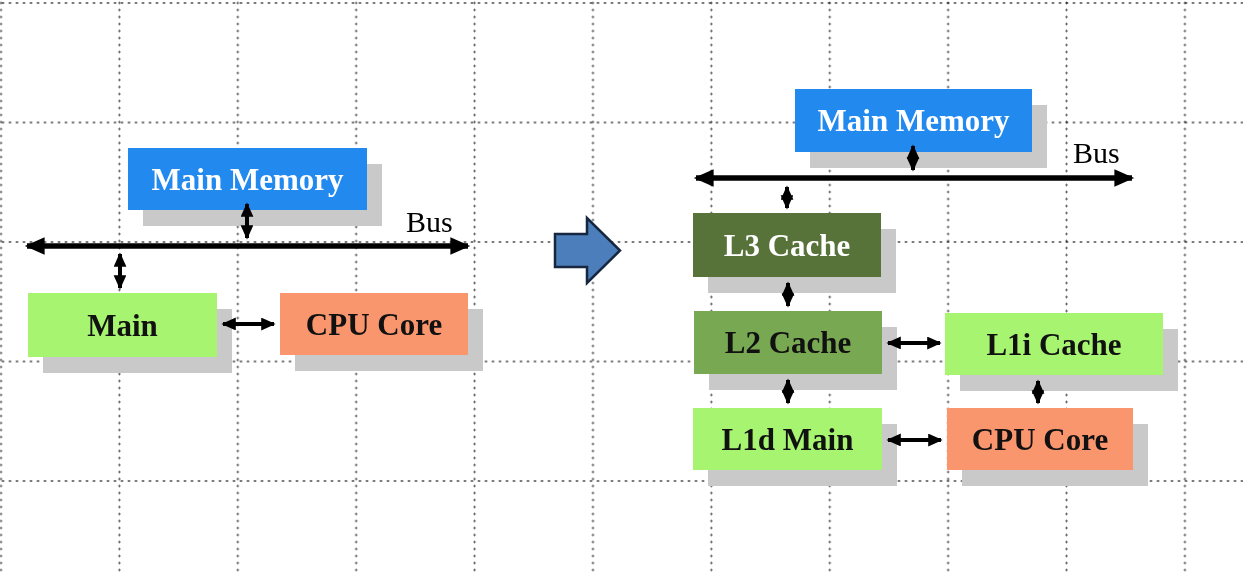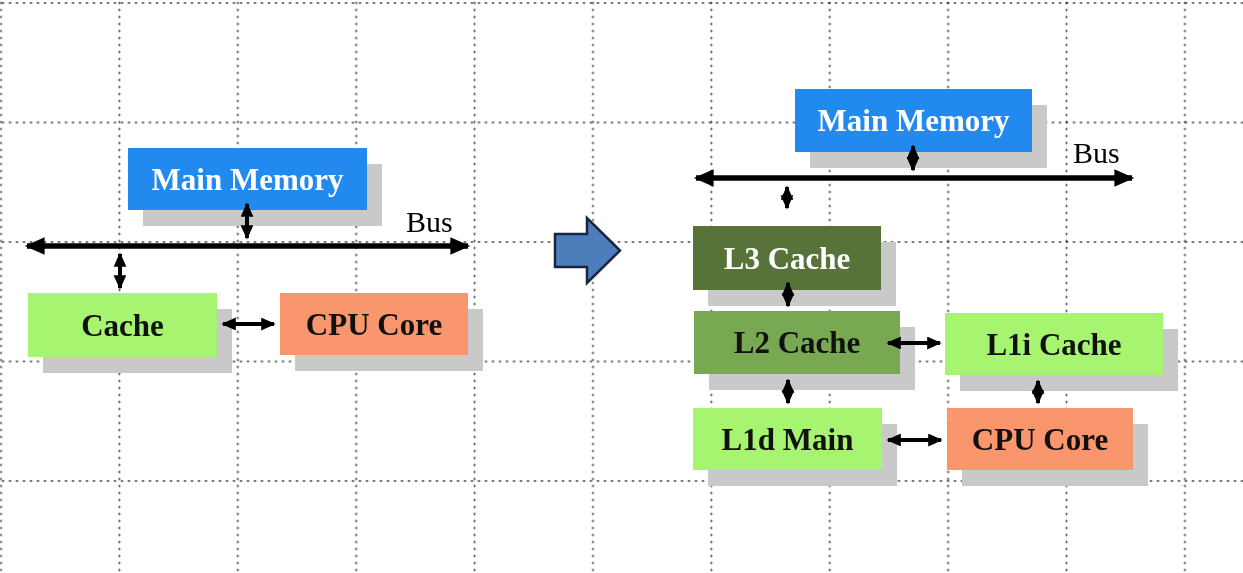--- a/index.html
+++ b/index.html
@@ -41,38 +41,38 @@
 </head>
 <body>
 
 <div id="canvas">
 
   <div class="box blue" style="left:128px;top:136px;width:239px;height:62px;">
     <span>Main Memory</span>
   </div>
 
   <div class="box lgreen" style="left:28px;top:293px;width:189px;height:64px;">
-    <span>Cache</span>
+    <span>Main</span>
   </div>
 
   <div class="box salmon" style="left:280px;top:293px;width:188px;height:62px;">
     <span>CPU Core</span>
   </div>
 
   <div class="bus-label" style="left:406px;top:207px;">Bus</div>
 
   <div class="box blue" style="left:795px;top:77px;width:237px;height:63px;">
     <span>Main Memory</span>
   </div>
 
-  <div class="box dgreen" style="left:693px;top:226px;width:188px;height:64px;">
+  <div class="box dgreen" style="left:693px;top:213px;width:188px;height:64px;">
     <span>L3 Cache</span>
   </div>
 
-  <div class="box mgreen" style="left:694px;top:311px;width:206px;height:63px;">
+  <div class="box mgreen" style="left:694px;top:311px;width:188px;height:63px;">
     <span>L2 Cache</span>
   </div>
 
   <div class="box lgreen" style="left:945px;top:313px;width:218px;height:62px;">
     <span>L1i Cache</span>
   </div>
 
   <div class="box lgreen" style="left:693px;top:408px;width:189px;height:62px;">
     <span>L1d Main</span>
   </div>

